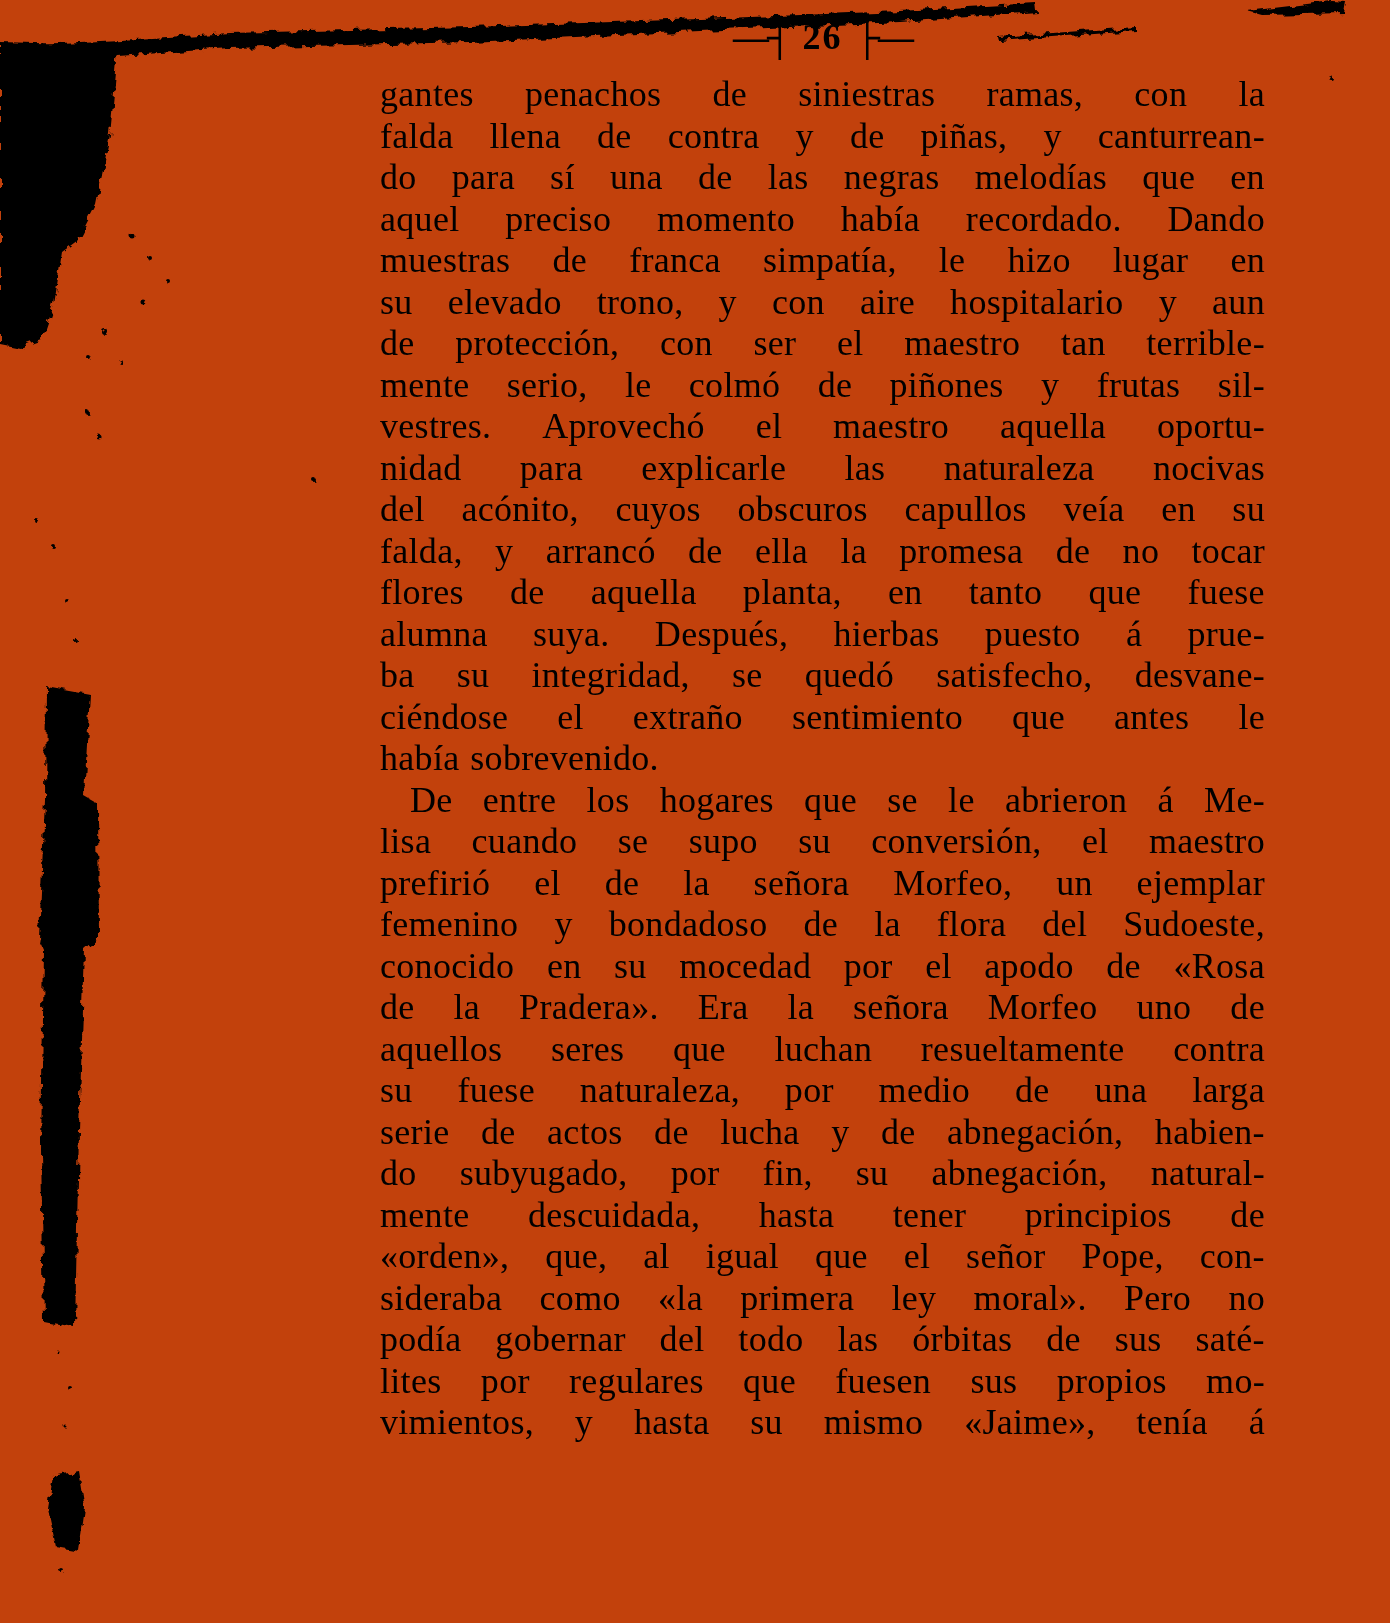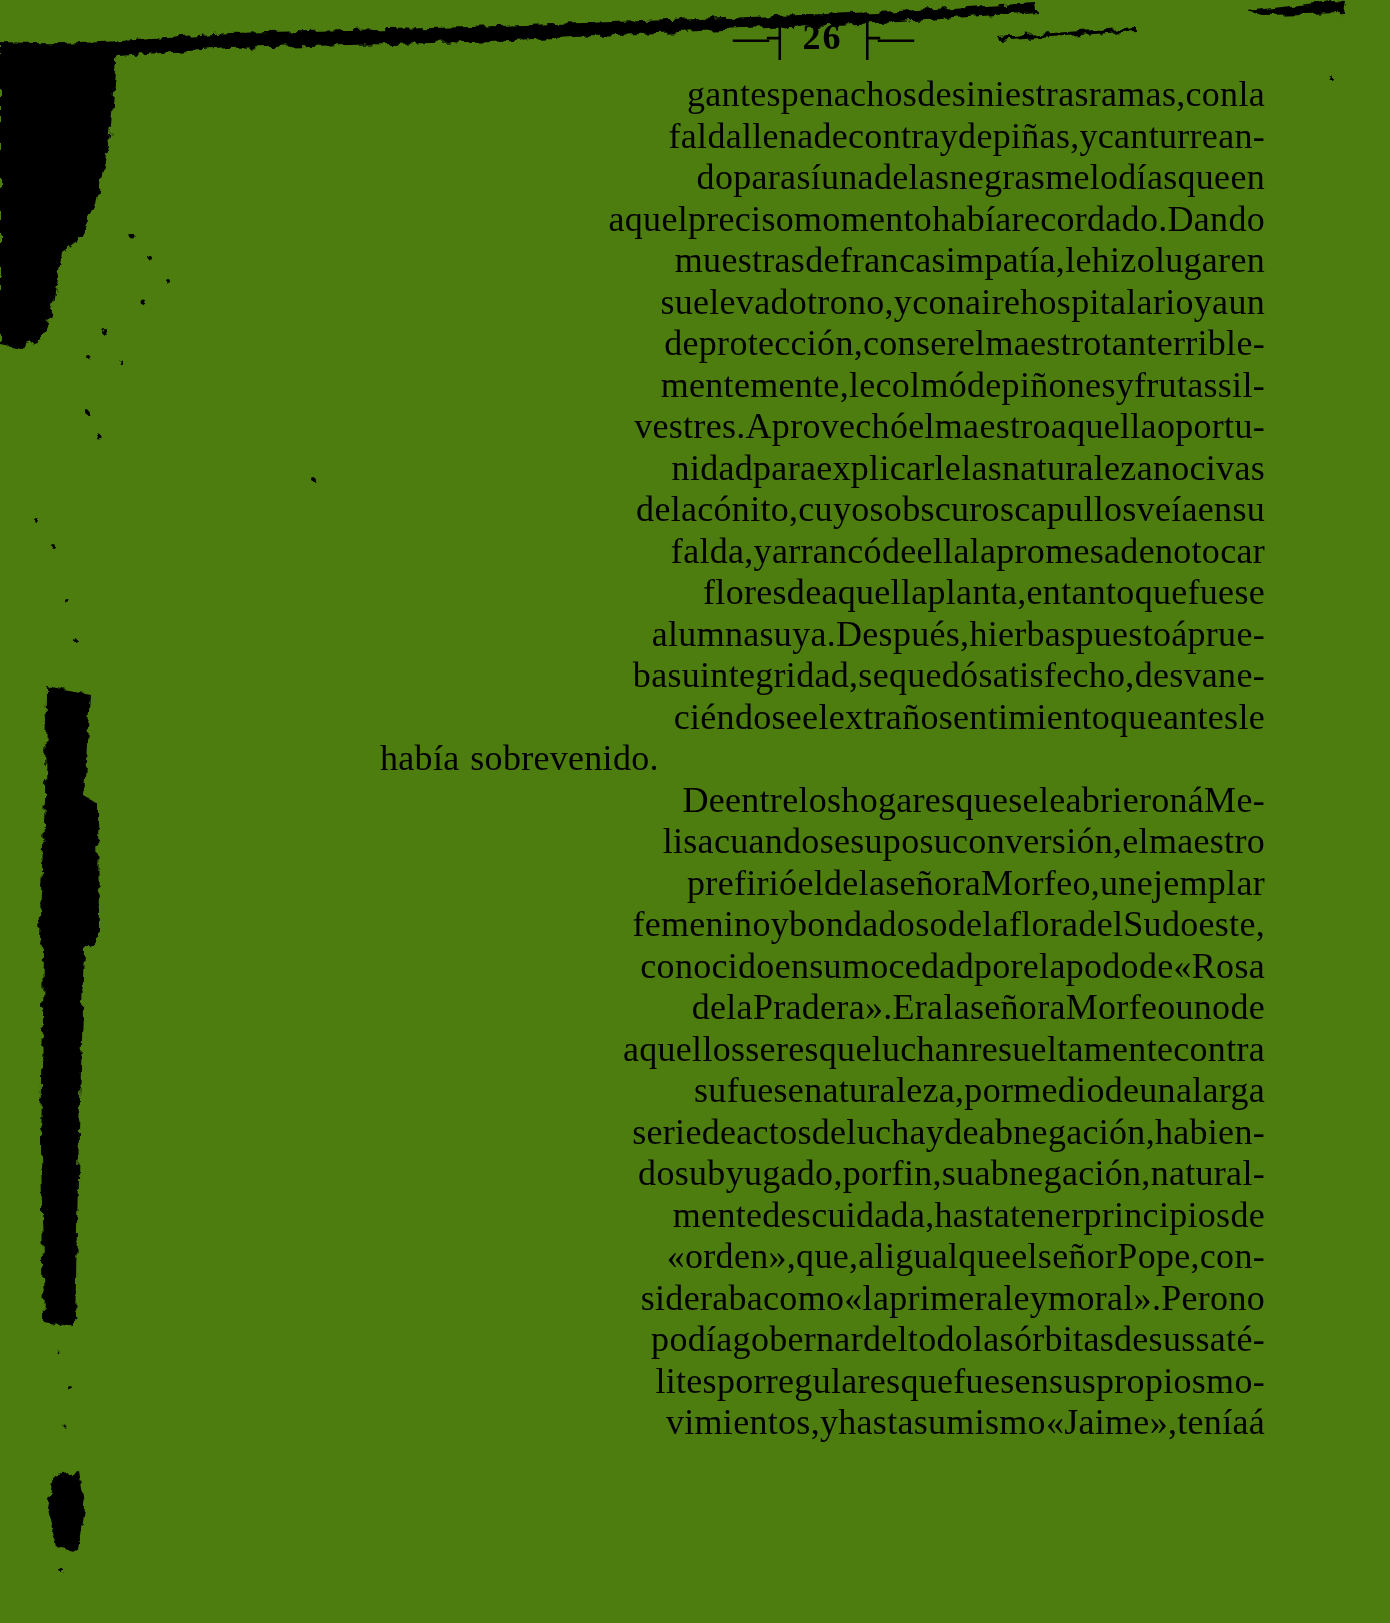--- a/index.html
+++ b/index.html
@@ -9,21 +9,21 @@
   }
   body {
     width: 1390px;
     height: 1623px;
     overflow: hidden;
     position: relative;
   }
   .page {
     position: absolute;
     inset: 0;
-    background: #4d7c0f;
+    background: #c2410c;
     color: #000000;
     font-family: "Liberation Serif", "DejaVu Serif", serif;
   }
   .header {
     position: absolute;
     left: 380px;
     top: 16px;
     width: 885px;
     text-align: center;
     font-size: 36px;
@@ -44,21 +44,21 @@
     position: absolute;
     left: 380px;
     top: 74px;
     width: 885px;
     font-size: 36px;
     line-height: 41.5px;
     z-index: 1;
   }
   .line {
     display: flex;
-    justify-content: flex-end;
+    justify-content: space-between;
     align-items: baseline;
     height: 41.5px;
     white-space: nowrap;
     letter-spacing: 0.3px;
   }
   .line.para-end {
     justify-content: flex-start;
     gap: 0.30em;
   }
   .line.indent {
@@ -147,21 +147,21 @@
         <span>protección,</span>
         <span>con</span>
         <span>ser</span>
         <span>el</span>
         <span>maestro</span>
         <span>tan</span>
         <span>terrible-</span>
       </div>
     <div class="line">
         <span>mente</span>
-        <span>mente,</span>
+        <span>serio,</span>
         <span>le</span>
         <span>colmó</span>
         <span>de</span>
         <span>piñones</span>
         <span>y</span>
         <span>frutas</span>
         <span>sil-</span>
       </div>
     <div class="line">
         <span>vestres.</span>

